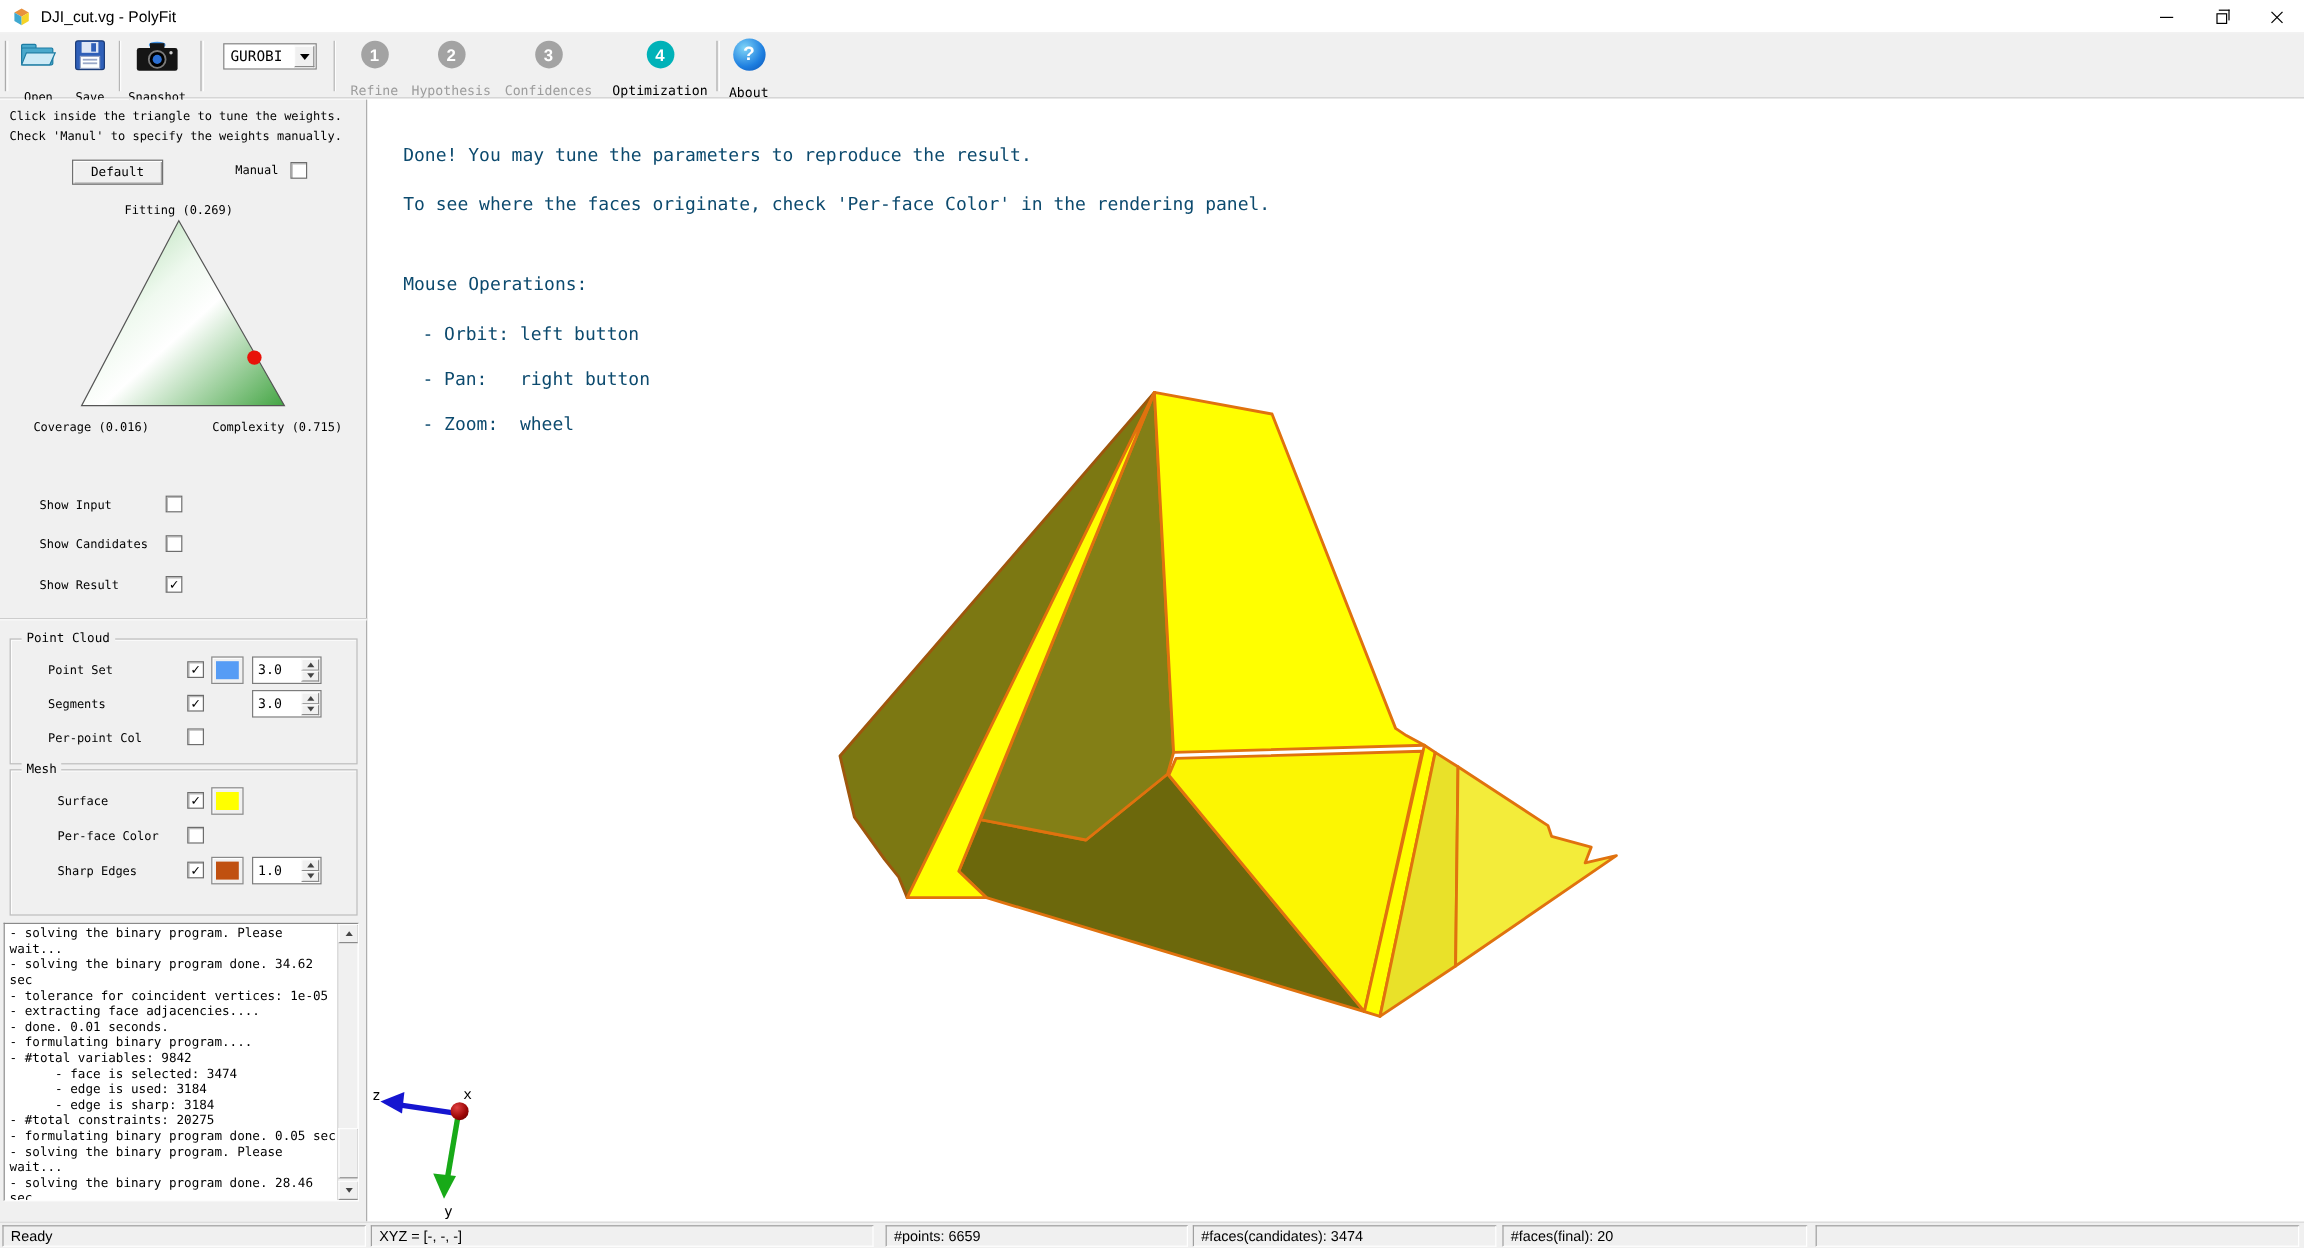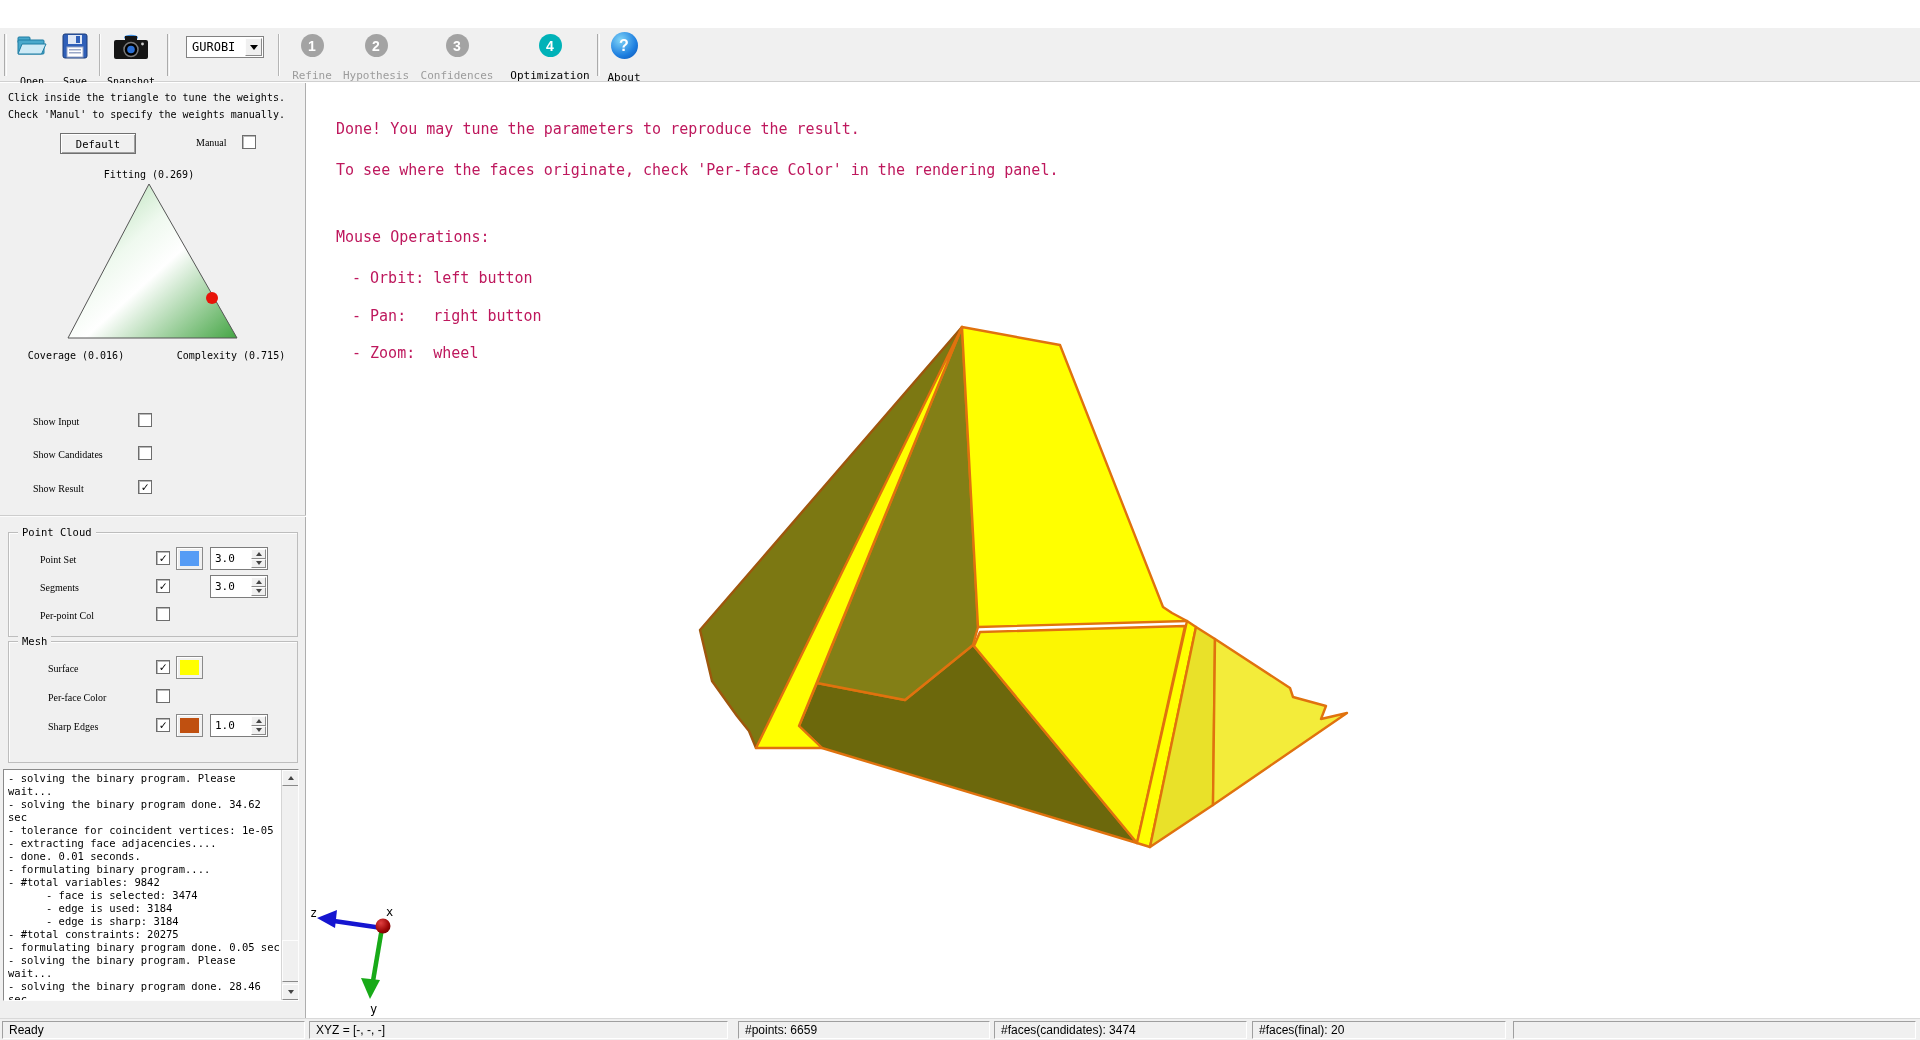--- a/index.html
+++ b/index.html
@@ -57,21 +57,21 @@
   .panel{position:absolute;left:0;top:83px;width:306px;height:935px;background:#f0f0f0;
          border-right:1px solid #aeaeae;font-size:10px;}
   .hint{position:absolute;left:8px;white-space:pre;font-size:10px;}
   .btn{position:absolute;background:#f0f0f0;border:1px solid #707070;
        box-shadow:inset 1px 1px 0 #ffffff, inset -1px -1px 0 #a0a0a0;
        font-size:10.5px;display:flex;align-items:center;justify-content:center;
        font-family:"DejaVu Sans Mono",monospace;}
   .cb{position:absolute;width:14px;height:14px;background:#fff;border:1px solid #6d6d6d;
       box-shadow:inset 1px 1px 0 #b9b9b9;display:flex;align-items:center;justify-content:center;}
   .cb .mark{font-size:12px;font-weight:bold;line-height:1;margin-top:-1px;}
-  .lbl{position:absolute;white-space:nowrap;font-size:10px;font-family:Liberation Serif, serif;}
+  .lbl{position:absolute;white-space:nowrap;font-size:10px;}
   .grp{position:absolute;left:8px;width:290px;border:1px solid #bdbdbd;box-shadow:1px 1px 0 #fdfdfd inset;}
   .grp-title{position:absolute;top:-7px;left:9px;background:#f0f0f0;padding:0 4px;font-size:10.5px;}
   .panel-sep{position:absolute;left:0;width:306px;height:2px;border-top:1px solid #cdcdcd;border-bottom:1px solid #fbfbfb;}
   .swatch{position:absolute;width:27px;height:23px;background:#f0f0f0;border:1px solid #8a8a8a;
           box-shadow:inset 1px 1px 0 #fff;display:flex;align-items:center;justify-content:center;}
   .swatch .fill{width:19px;height:15px;}
   .spin{position:absolute;width:58px;height:23px;background:#fff;border:1px solid #7c7c7c;}
   .spin-val{position:absolute;left:4px;top:4px;font-size:11px;}
   .spin-btns{position:absolute;right:1px;top:1px;width:15px;height:19px;display:flex;flex-direction:column;}
   .spin-up,.spin-down{flex:1;background:#f0f0f0;border:1px solid;border-color:#fdfdfd #8a8a8a #8a8a8a #fdfdfd;
@@ -85,34 +85,53 @@
   .log-lines{position:absolute;left:4px;top:2px;right:20px;}
   .log-line{white-space:pre;font-size:10.5px;line-height:13px;}
   .vscroll{position:absolute;right:0;top:0;width:17px;height:100%;background:#f0f0f0;border-left:1px solid #d5d5d5;}
   .vs-btn{position:absolute;left:0;width:17px;height:16px;background:#f0f0f0;border:1px solid;
           border-color:#fdfdfd #8a8a8a #8a8a8a #fdfdfd;display:flex;align-items:center;justify-content:center;}
   .vs-thumb{position:absolute;left:0;top:170px;width:17px;height:42px;background:#f0f0f0;border:1px solid;
           border-color:#fdfdfd #8a8a8a #8a8a8a #fdfdfd;}
 
   
   .viewport{position:absolute;left:307px;top:83px;right:0;bottom:22px;background:#ffffff;}
-  .vmsg{position:absolute;white-space:pre;font-size:15px;color:#be185d;}
+  .vmsg{position:absolute;white-space:pre;font-size:15px;color:#0c4a6e;}
   .scene{position:absolute;left:0;top:0;width:100%;height:100%;}
 
   
   .statusbar{position:absolute;left:0;bottom:0;width:100%;height:22px;background:#f0f0f0;
              border-top:1px solid #d9d9d9;font-family:"Liberation Sans",sans-serif;font-size:12px;}
   .sb-sec{position:absolute;top:2px;height:18px;line-height:16px;padding-left:6px;background:#f0f0f0;
           border:1px solid;border-color:#9f9f9f #ffffff #ffffff #9f9f9f;white-space:nowrap;overflow:hidden;}
 </style>
 </head>
 <body>
 
 <div id="app">
 
+  <div class="titlebar">
+    <svg class="app-icon" viewBox="0 0 16 16">
+      <polygon points="8,1 14,4.5 8,8 2,4.5" fill="#e8913d"></polygon>
+      <polygon points="2,4.5 8,8 8,15 2,11.5" fill="#3fa9d0"></polygon>
+      <polygon points="14,4.5 8,8 8,15 14,11.5" fill="#f5d327"></polygon>
+    </svg>
+    <div class="title-text">DJI_cut.vg - PolyFit</div>
+    <div class="win-controls">
+      <div class="win-btn">
+          <div class="glyph-min"></div>
+        </div>
+      <div class="win-btn">
+          <div class="glyph-restore"></div>
+        </div>
+      <div class="win-btn">
+          <div class="glyph-close"></div>
+        </div>
+    </div>
+  </div>
 
   <div class="toolbar">
     <div class="tb-handle" style="left:4px"></div>
 
     <div class="tb-btn" style="left:10px;width:44px">
       <div class="tb-ico">
         <svg width="30" height="26" viewBox="0 0 30 26">
           <rect x="1" y="4" width="12" height="6" rx="1" fill="#4aa9cc" stroke="#1d7ca3"></rect>
           <rect x="1" y="7" width="26" height="14" rx="1" fill="#4aa9cc" stroke="#1d7ca3"></rect>
           <polygon points="5,11 29,11 24.5,21 1,21" fill="#cdeaf6" stroke="#1d7ca3"></polygon>

